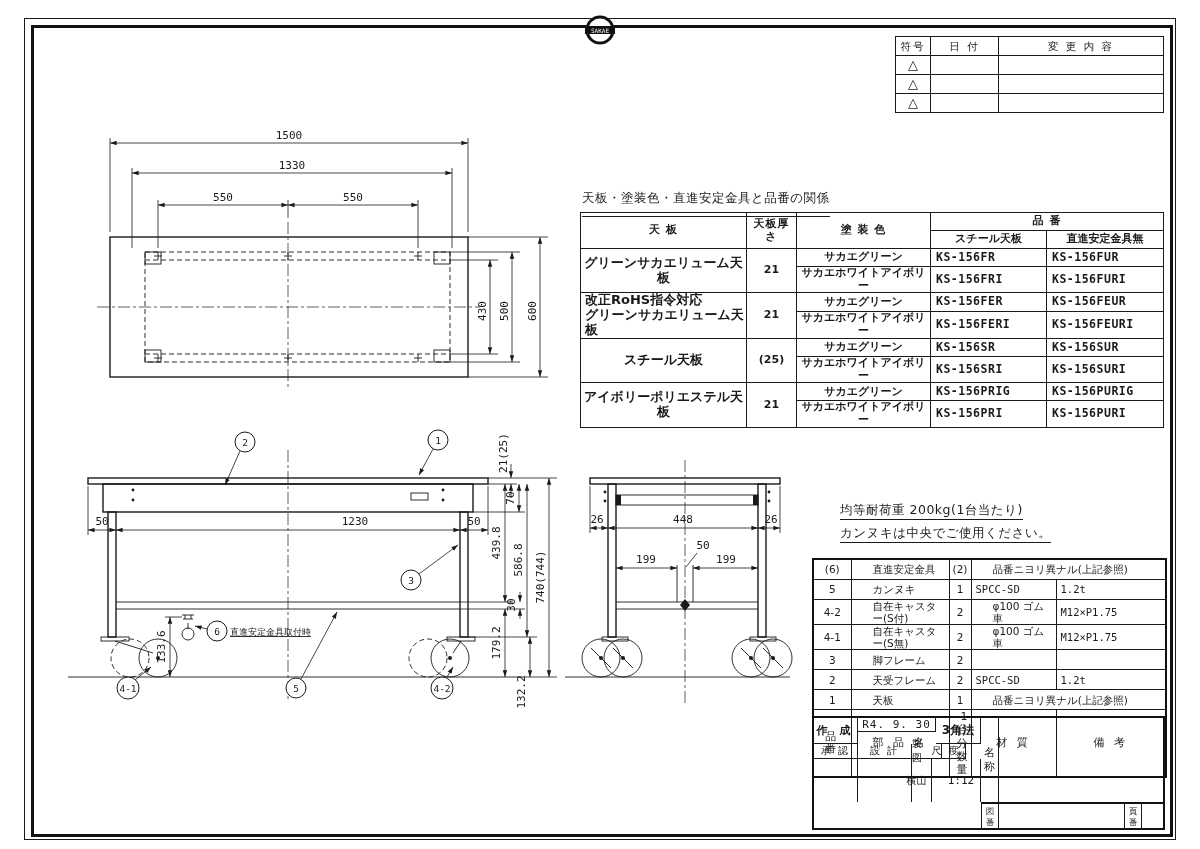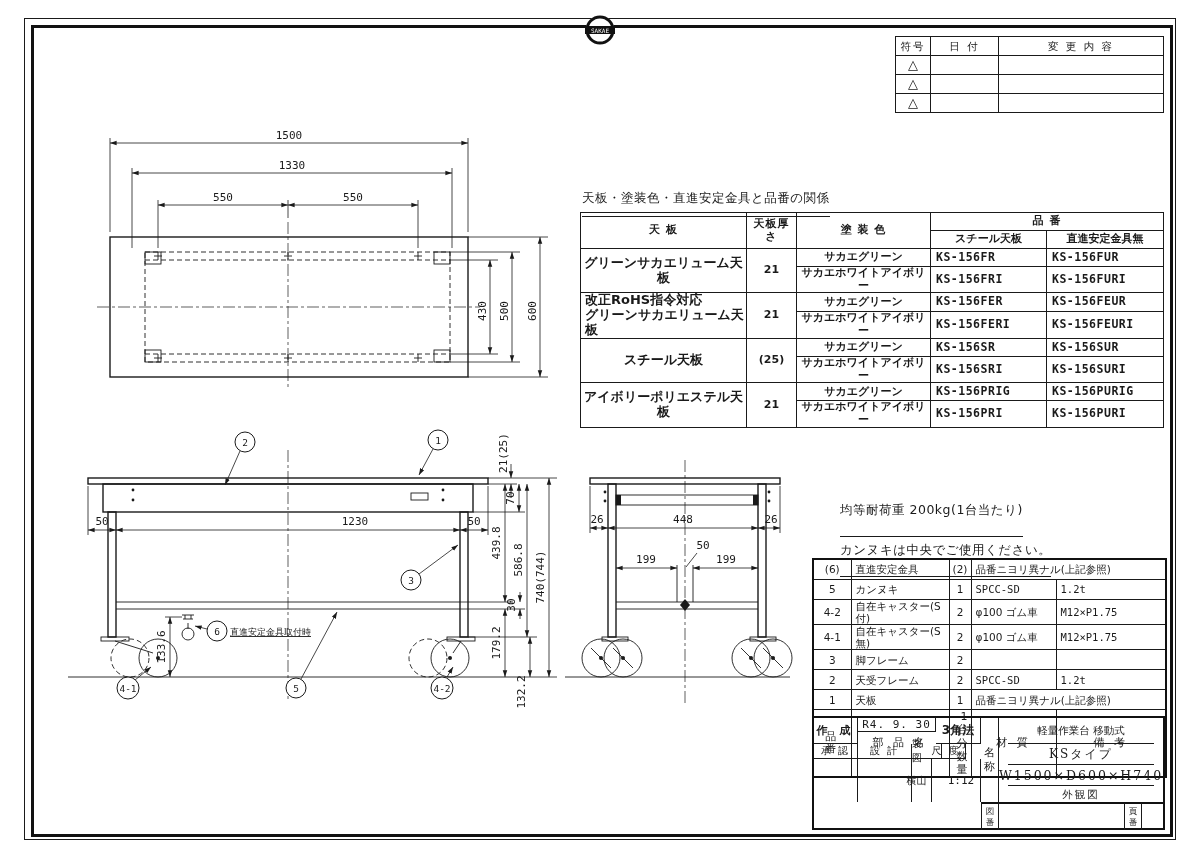--- a/index.html
+++ b/index.html
@@ -22,26 +22,26 @@
   .spec-title{left:582px;top:190px;font-size:12.5px;border-bottom:1px solid #1a1a1a;
     padding-bottom:9px;letter-spacing:0.5px;}
   .spec{left:580px;top:212px;font-weight:bold;}
   .spec td{height:17px;}
   .spec .hc{letter-spacing:1px;}
   .spec .pn{font-family:"DejaVu Sans Mono",monospace;font-size:11.5px;text-align:left;
     padding-left:5px;letter-spacing:0.5px;}
   .spec .tc1{font-size:13px;}
 
   .notes{left:840px;top:502px;font-size:12.5px;}
-  .nline{display:table;border-bottom:1px solid #1a1a1a;padding-bottom:17px;margin-bottom:5px;
+  .nline{display:table;border-bottom:1px solid #1a1a1a;padding-bottom:0;margin-bottom:5px;
     letter-spacing:0.5px;}
 
   .parts{left:812px;top:558px;border:2px solid #111;}
   .parts td{height:19px;font-size:10.5px;}
-  .parts .nm{text-align:left;padding-left:4px;}
+  .parts .nm{text-align:left;padding-left:21px;}
   .parts .mo{font-family:"DejaVu Sans Mono",monospace;text-align:left;padding-left:4px;}
   .parts .ph td{letter-spacing:3px;font-size:11px;}
   .parts .qh{letter-spacing:0;}
   .parts .qh div{font-size:11px;line-height:1.2;letter-spacing:1px;text-align:right;}
 
   
   .tblock{left:812px;top:716px;width:353px;height:114px;border:2px solid #111;box-sizing:border-box;}
   .tc{position:absolute;box-sizing:border-box;display:flex;align-items:center;
       justify-content:center;font-size:11px;}
   .br{border-right:1px solid #1a1a1a;} .bb{border-bottom:1px solid #1a1a1a;}
@@ -289,37 +289,20 @@
 
     <div class="tc br" style="left:0;top:41px;width:44px;height:43px;"></div>
     <div class="tc br" style="left:44px;top:41px;width:54px;height:43px;"></div>
     <div class="tc br" style="left:88px;top:41px;width:30px;height:43px;font-size:10px;">横山</div>
     <div class="tc br mono" style="left:128px;top:41px;width:39px;height:43px;">1:12</div>
 
     <div class="tc br" style="left:167px;top:0;width:18px;height:84px;">
       <div class="vstack">
           <span>名</span>
           <span>称</span>
-        </div>
-    </div>
-    <div class="namevals">
-      <div class="nv nv1">
-          <span class="in">軽量作業台 移動式</span>
-        </div>
-      <div class="usep"></div>
-      <div class="nv nv2">
-          <span class="in">KSタイプ</span>
-        </div>
-      <div class="usep"></div>
-      <div class="nv nv3">
-          <span class="in">W1500×D600×H740</span>
-        </div>
-      <div class="usep"></div>
-      <div class="nv nv4">
-          <span class="in">外観図</span>
         </div>
     </div>
 
     <div class="tc bt2 bl br" style="left:167px;top:84px;width:18px;height:28px;font-size:8.5px;">
       <div class="vstack">
           <span>図</span>
           <span>番</span>
         </div>
     </div>
     <div class="tc bt2" style="left:185px;top:84px;width:125px;height:28px;"></div>

